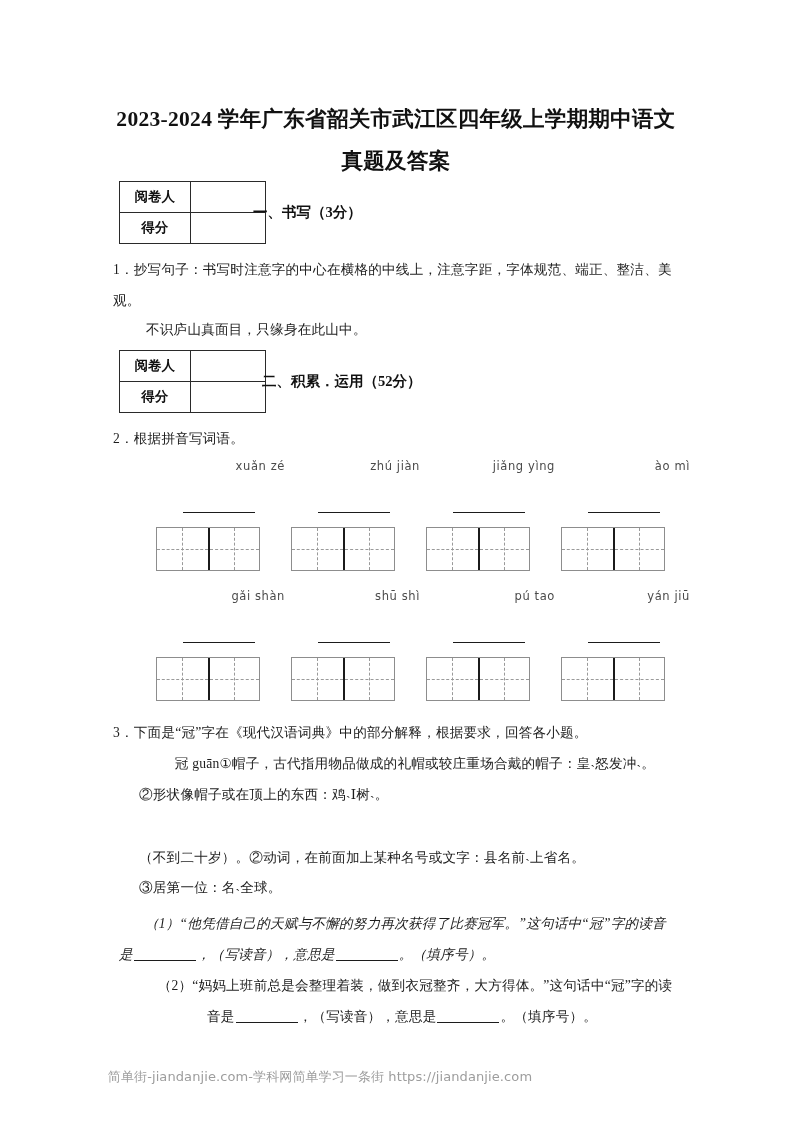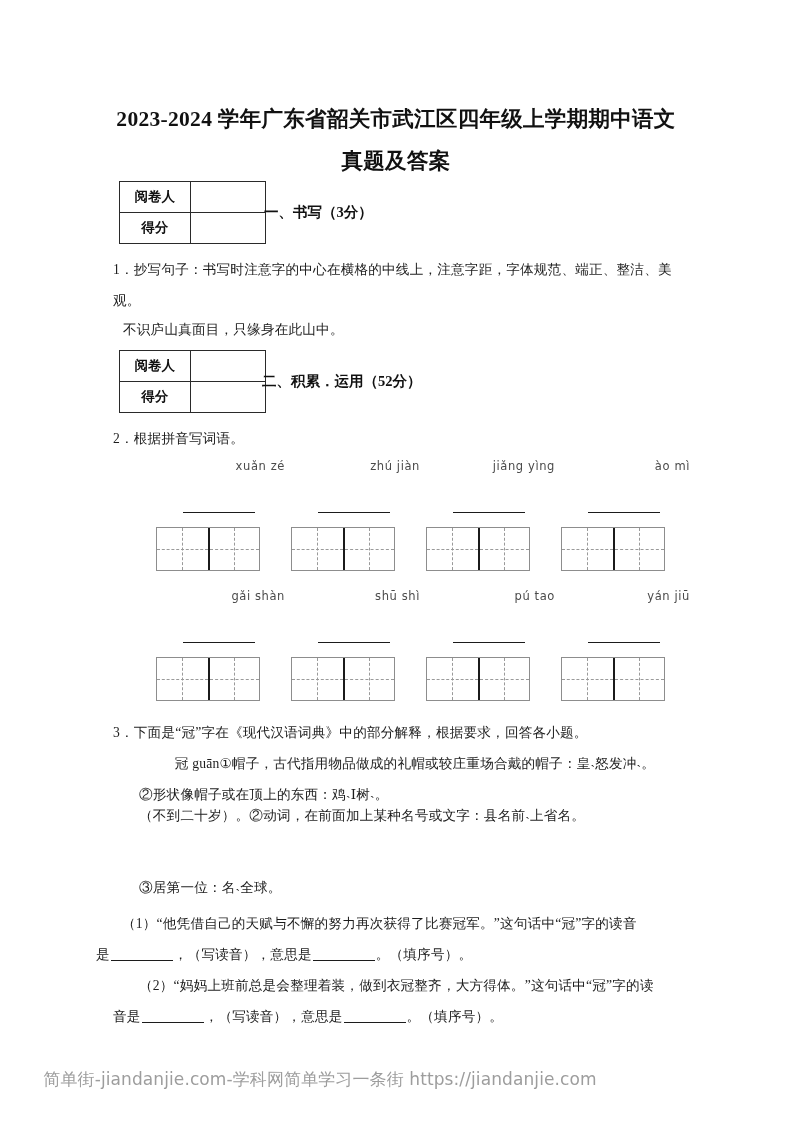--- a/index.html
+++ b/index.html
@@ -60,44 +60,44 @@
   #score-table-1 { left: 119px; top: 181px; }
   #score-table-2 { left: 119px; top: 350px; }
 
   .section-heading {
     position: absolute;
     font-size: 14.5px;
     font-weight: 700;
     color: #111;
     white-space: nowrap;
   }
-  #section-heading-1 { left: 264px; top: 203px; font-family: Liberation Serif, serif; }
+  #section-heading-1 { left: 253px; top: 203px; font-family: Liberation Serif, serif; }
   #section-heading-2 { left: 262px; top: 372px; }
 
   
   .body-text {
     position: absolute;
     font-size: 13.6px;
     line-height: 31px;
     color: #1c1c1c;
     letter-spacing: 0.2px;
   }
   .indent { text-indent: 26px; }
 
   #q1-stem { left: 113px; top: 254px; width: 572px; }
-  #q1-sentence { left: 97px; top: 314px; width: 572px; }
+  #q1-sentence { left: 120px; top: 314px; width: 572px; }
   #q2-stem { left: 113px; top: 423px; width: 572px; }
   #q3-stem { left: 113px; top: 717px; width: 578px; }
   #q3-def-1 { left: 113px; top: 748px; width: 578px; text-align: center; }
   #q3-def-2 { left: 113px; top: 779px; width: 578px; }
   #q3-def-3 { left: 113px; top: 810px; width: 578px; }
-  #q3-def-4 { left: 113px; top: 800px; width: 578px; }
+  #q3-def-4 { left: 113px; top: 842px; width: 578px; }
   #q3-def-5 { left: 113px; top: 872px; width: 578px; }
-  #q3-sub-1 { left: 96px; top: 908px; width: 578px; }
-  #q3-sub-2 { left: 113px; top: 970px; width: 578px; }
+  #q3-sub-1 { left: 119px; top: 908px; width: 578px; font-style: italic; }
+  #q3-sub-2 { left: 113px; top: 970px; width: 578px; text-align: center; }
 
   
   .blank-inline {
     display: inline-block;
     width: 62px;
     border-bottom: 1.3px solid #1c1c1c;
     height: 15px;
     vertical-align: -2px;
     margin: 0 1px;
   }
@@ -182,21 +182,21 @@
   }
 
   
   .footer {
     position: absolute;
     left: 0;
     top: 1068px;
     width: 640px;
     text-align: center;
     font-family: "DejaVu Sans", sans-serif;
-    font-size: 17px;
+    font-size: 13px;
     color: #9d9d9d;
     letter-spacing: 0.1px;
   }
 </style>
 </head>
 <body>
 
 <div class="page">
 
   <div class="title">

